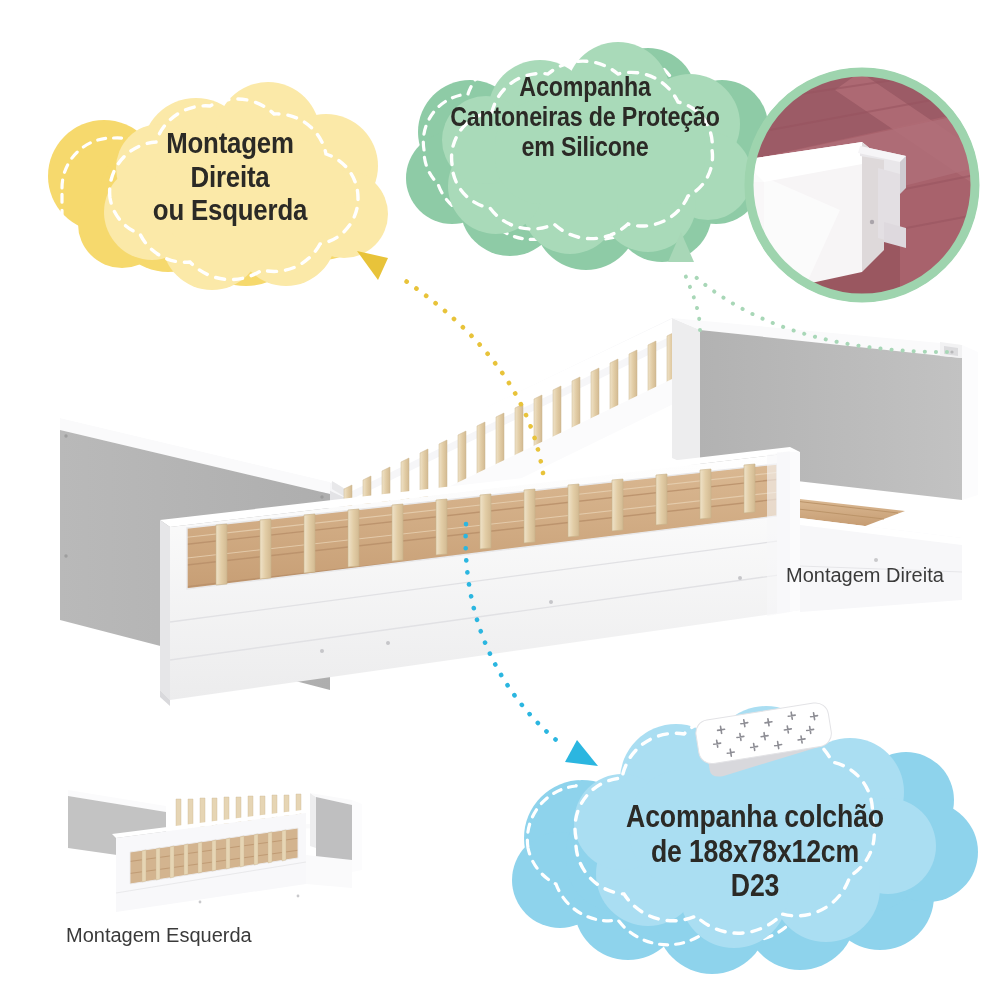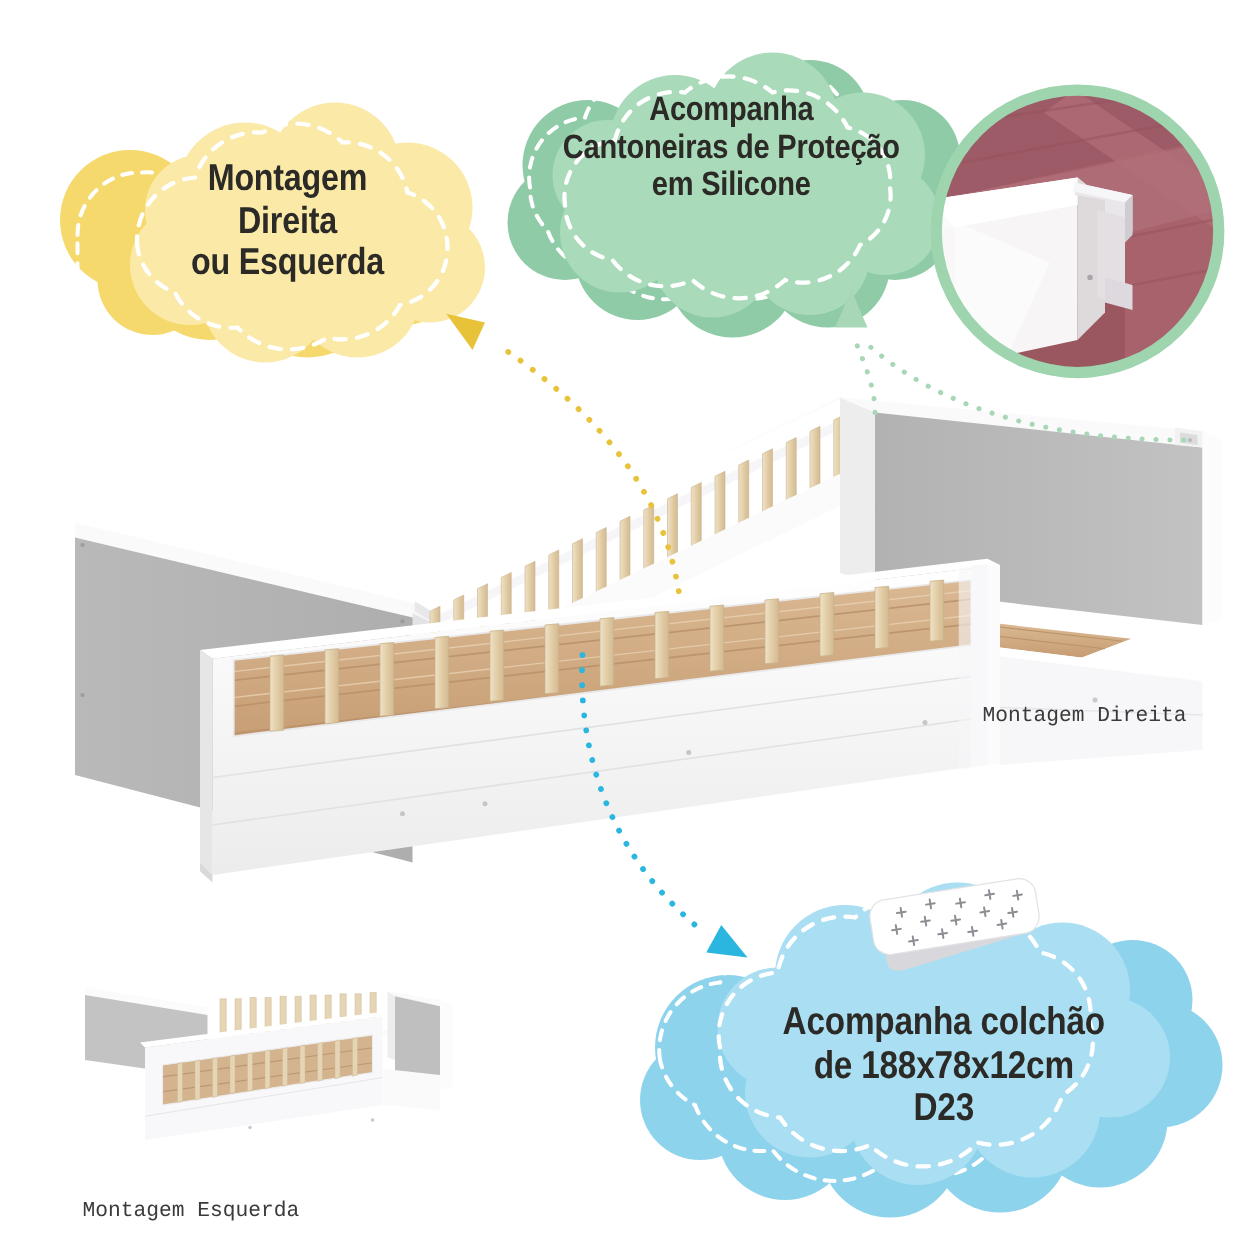--- a/index.html
+++ b/index.html
@@ -24,26 +24,26 @@
     white-space:nowrap;
     pointer-events:none;
   }
   #yellow-text{left:60px;top:126px;width:340px;font-size:30px;}
   #green-text{left:420px;top:72px;width:330px;font-size:27px;}
   #blue-text{left:545px;top:800px;width:420px;font-size:31px;}
 
   .cap{
     position:absolute;
     color:#3a3a3a;
-    font-size:17px;
-    font-family:Liberation Mono, monospace;
+    font-size:20px;
+    font-family:Liberation Sans, sans-serif;
     white-space:nowrap;
   }
   #cap-direita{left:786px;top:564px;}
-  #cap-esquerda{left:66px;top:960px;}
+  #cap-esquerda{left:66px;top:924px;}
 </style>
 </head>
 <body>
 
 <div id="stage">
 
   <svg class="svglayer" width="1000" height="1000" viewBox="0 0 1000 1000">
     <defs>
       <linearGradient id="gWhiteTop" x1="0" y1="0" x2="0" y2="1">
         <stop offset="0" stop-color="#ffffff"></stop>

